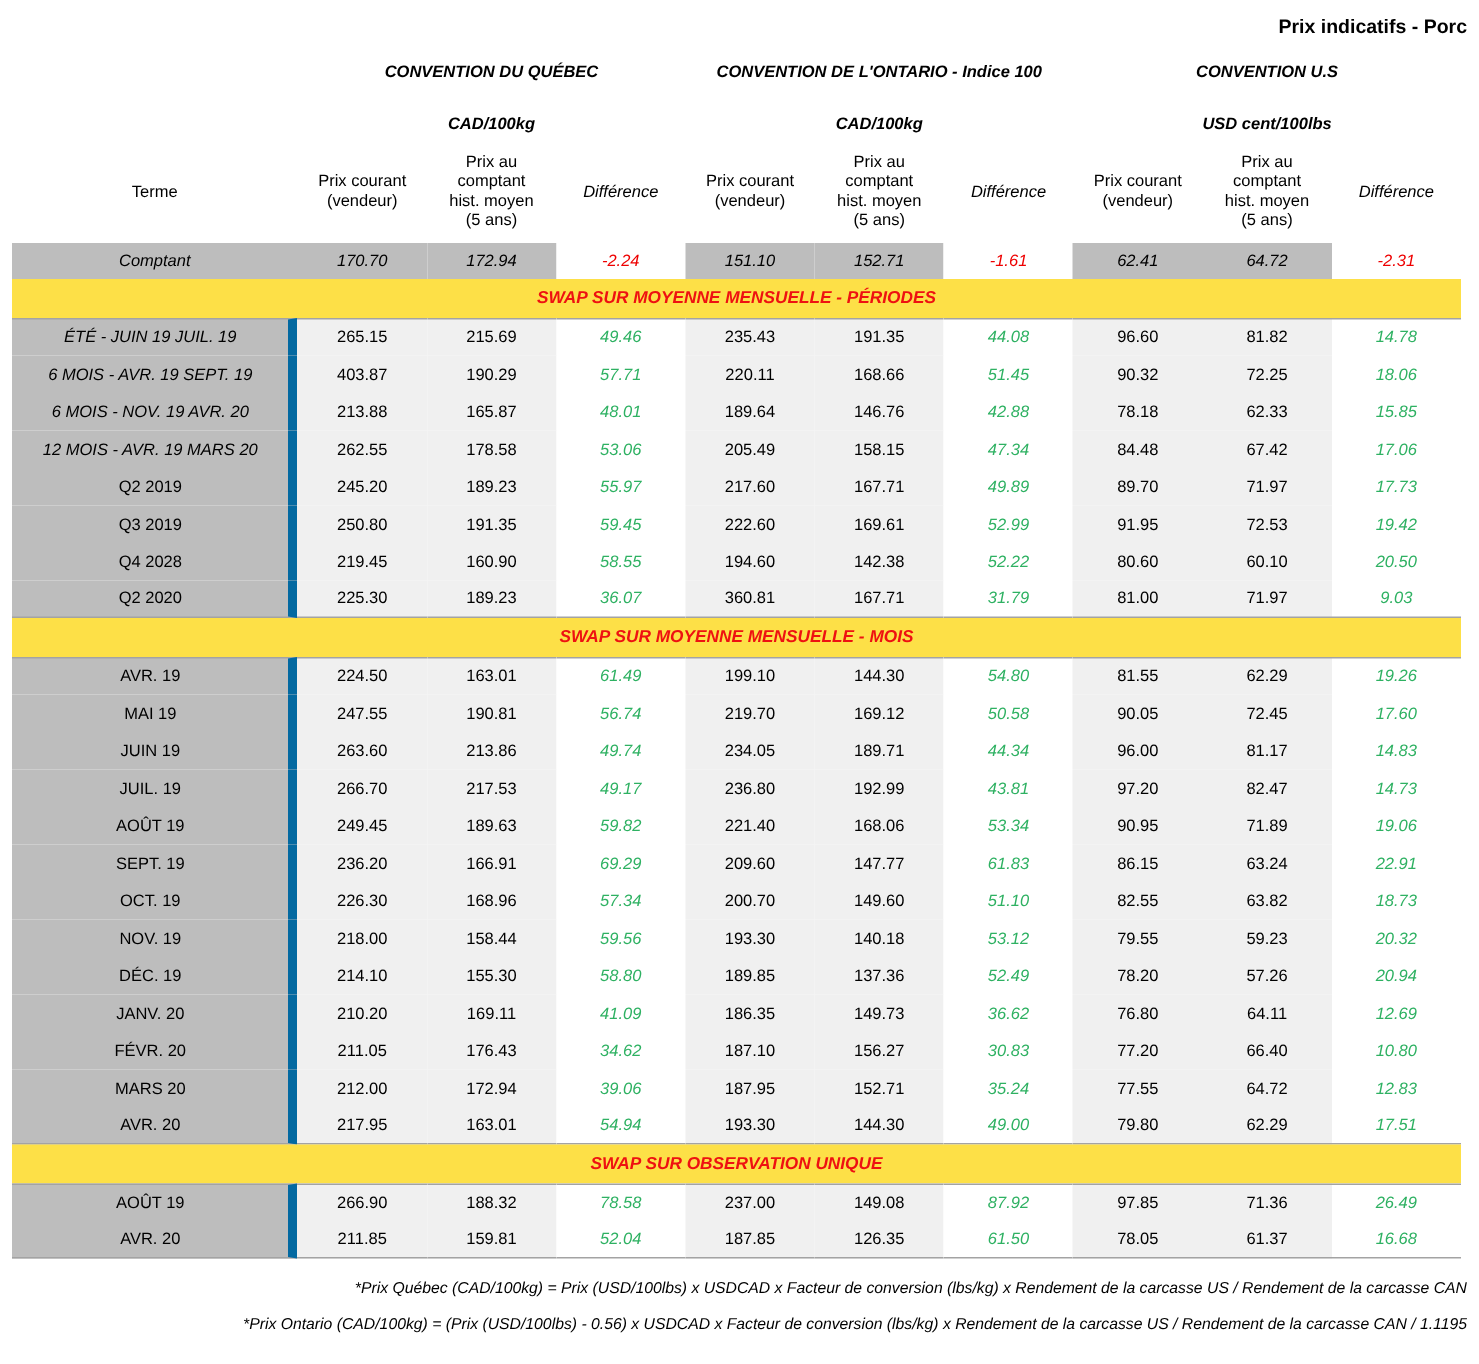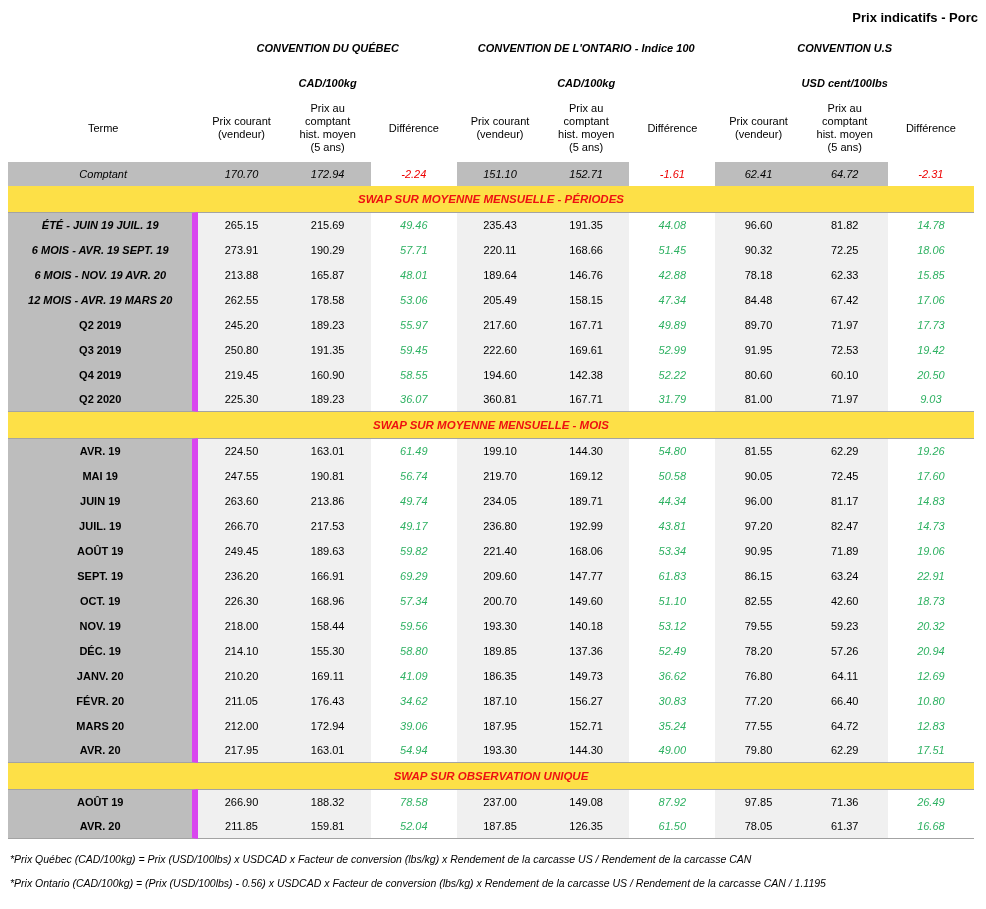--- a/index.html
+++ b/index.html
@@ -10,37 +10,37 @@
   body{width:986px;height:909px;font-family:"Liberation Sans",sans-serif;color:#000;overflow:hidden;}
   .page{padding:6px 8px 0 8px;}
   .title{font-weight:bold;font-size:13px;padding:4px 0 0 2px;text-align:right;}
   table{border-collapse:separate;border-spacing:0;table-layout:fixed;width:966px;margin-top:10px;}
   col.terme{width:190px;} col.c{width:86px;}
   td,th{font-size:11px;padding:0;text-align:center;vertical-align:middle;white-space:nowrap;overflow:hidden;font-weight:normal;}
   
   tr.group-row td{height:26px;font-weight:bold;font-style:italic;vertical-align:middle;}
   tr.unit-row td{height:28px;font-weight:bold;font-style:italic;vertical-align:bottom;padding-bottom:5px;text-align:center;}
   tr.colhead-row td{height:68px;white-space:pre-line;line-height:13px;vertical-align:middle;}
-  tr.colhead-row td.diff-head{}
+  tr.colhead-row td.diff-head{font-style:italic;}
   
   tbody.spot th,tbody.spot td{background:var(--termbg);height:24px;font-style:italic;}
   
   tr.section-header-row td{height:26px;color:var(--red);font-weight:bold;font-style:italic;font-size:11.5px;background:#fde047;}
   tr.data-row{height:25px;}
-  tr.data-row th.term{background:var(--termbg);font-weight:bold;border-right:6px solid #d946ef;}
+  tr.data-row th.term{background:var(--termbg);font-weight:normal;border-right:6px solid #0369a1;}
   tr.data-row th.term.it{font-style:italic;}
   td.val{color:#000;}
   td.val.shade{background:var(--stripe);}
   td.val.diff{color:var(--pos);font-style:italic;background:#fff;}
   .neg{color:var(--neg) !important;}
   tr.data-row.first th,tr.data-row.first td{border-top:1px solid var(--line);}
   tr.data-row.last th,tr.data-row.last td{border-bottom:1px solid var(--line);}
   
   .footnotes{margin-top:8px;padding-left:2px;}
-  .footnote{font-size:10.5px;font-style:italic;line-height:24px;}
+  .footnote{font-size:10.5px;font-style:italic;line-height:24px;text-align:right;}
 </style>
 </head>
 <body>
 
 <div class="page">
   <div class="title">Prix indicatifs - Porc</div>
 
   <table id="price-table">
     <colgroup>
       <col class="terme">
@@ -117,21 +117,21 @@
           <td class="val diff">49.46</td>
           <td class="val shade">235.43</td>
           <td class="val shade">191.35</td>
           <td class="val diff">44.08</td>
           <td class="val shade">96.60</td>
           <td class="val shade">81.82</td>
           <td class="val diff">14.78</td>
         </tr>
         <tr class="data-row">
           <th class="term it">6 MOIS -  AVR. 19 SEPT. 19</th>
-          <td class="val shade">273.91</td>
+          <td class="val shade">403.87</td>
           <td class="val shade">190.29</td>
           <td class="val diff">57.71</td>
           <td class="val shade">220.11</td>
           <td class="val shade">168.66</td>
           <td class="val diff">51.45</td>
           <td class="val shade">90.32</td>
           <td class="val shade">72.25</td>
           <td class="val diff">18.06</td>
         </tr>
         <tr class="data-row">
@@ -176,21 +176,21 @@
           <td class="val shade">191.35</td>
           <td class="val diff">59.45</td>
           <td class="val shade">222.60</td>
           <td class="val shade">169.61</td>
           <td class="val diff">52.99</td>
           <td class="val shade">91.95</td>
           <td class="val shade">72.53</td>
           <td class="val diff">19.42</td>
         </tr>
         <tr class="data-row">
-          <th class="term">Q4 2019</th>
+          <th class="term">Q4 2028</th>
           <td class="val shade">219.45</td>
           <td class="val shade">160.90</td>
           <td class="val diff">58.55</td>
           <td class="val shade">194.60</td>
           <td class="val shade">142.38</td>
           <td class="val diff">52.22</td>
           <td class="val shade">80.60</td>
           <td class="val shade">60.10</td>
           <td class="val diff">20.50</td>
         </tr>
@@ -285,21 +285,21 @@
         </tr>
         <tr class="data-row">
           <th class="term">OCT. 19</th>
           <td class="val shade">226.30</td>
           <td class="val shade">168.96</td>
           <td class="val diff">57.34</td>
           <td class="val shade">200.70</td>
           <td class="val shade">149.60</td>
           <td class="val diff">51.10</td>
           <td class="val shade">82.55</td>
-          <td class="val shade">42.60</td>
+          <td class="val shade">63.82</td>
           <td class="val diff">18.73</td>
         </tr>
         <tr class="data-row">
           <th class="term">NOV. 19</th>
           <td class="val shade">218.00</td>
           <td class="val shade">158.44</td>
           <td class="val diff">59.56</td>
           <td class="val shade">193.30</td>
           <td class="val shade">140.18</td>
           <td class="val diff">53.12</td>

